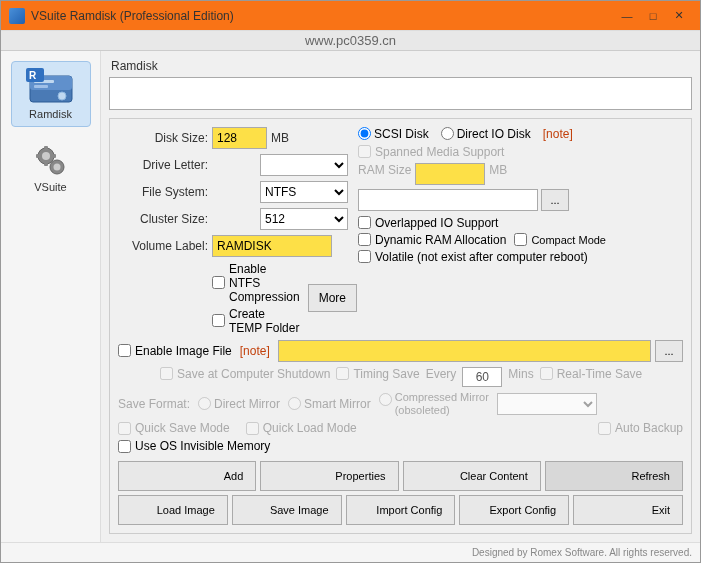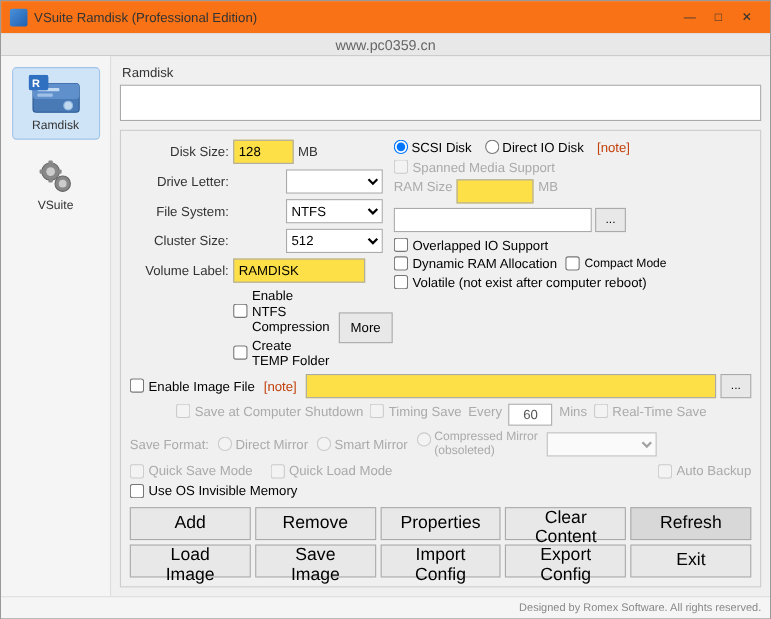--- a/index.html
+++ b/index.html
@@ -300,22 +300,23 @@
       gap: 4px;
       margin-top: 8px;
     }
 
     .action-btn {
       height: 30px;
       padding: 0 12px;
       border: 1px solid #aaa;
       background: #e8e8e8;
       cursor: pointer;
-      font-size: 16px;
+      font-size: 11px;
       flex: 1;
+      text-align: right;
     }
     .action-btn.primary {
       background: #d8d8d8;
     }
 
     .button-row2 {
       display: flex;
       gap: 4px;
       margin-top: 4px;
     }
@@ -602,21 +603,20 @@
 
         <div class="invisible-row">
           <label class="checkbox-item">
             <input type="checkbox" style="">
             <span>Use OS Invisible Memory</span>
           </label>
         </div>
 
         <div class="button-row">
           <button class="action-btn">Add</button>
-          <button class="action-btn">Remove</button>
           <button class="action-btn">Properties</button>
           <button class="action-btn">Clear Content</button>
           <button class="action-btn primary">Refresh</button>
         </div>
 
         <div class="button-row2">
           <button class="action-btn">Load Image</button>
           <button class="action-btn">Save Image</button>
           <button class="action-btn">Import Config</button>
           <button class="action-btn">Export Config</button>

